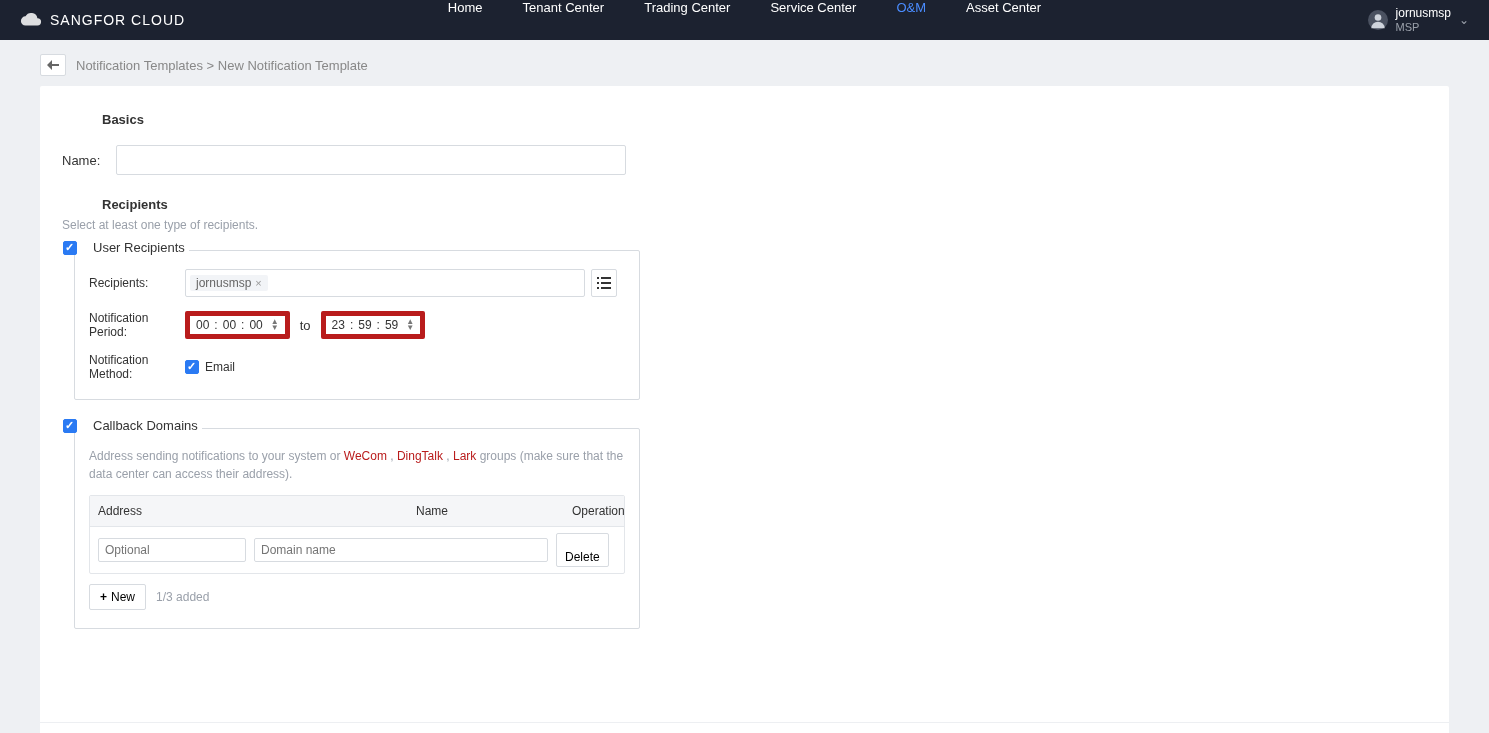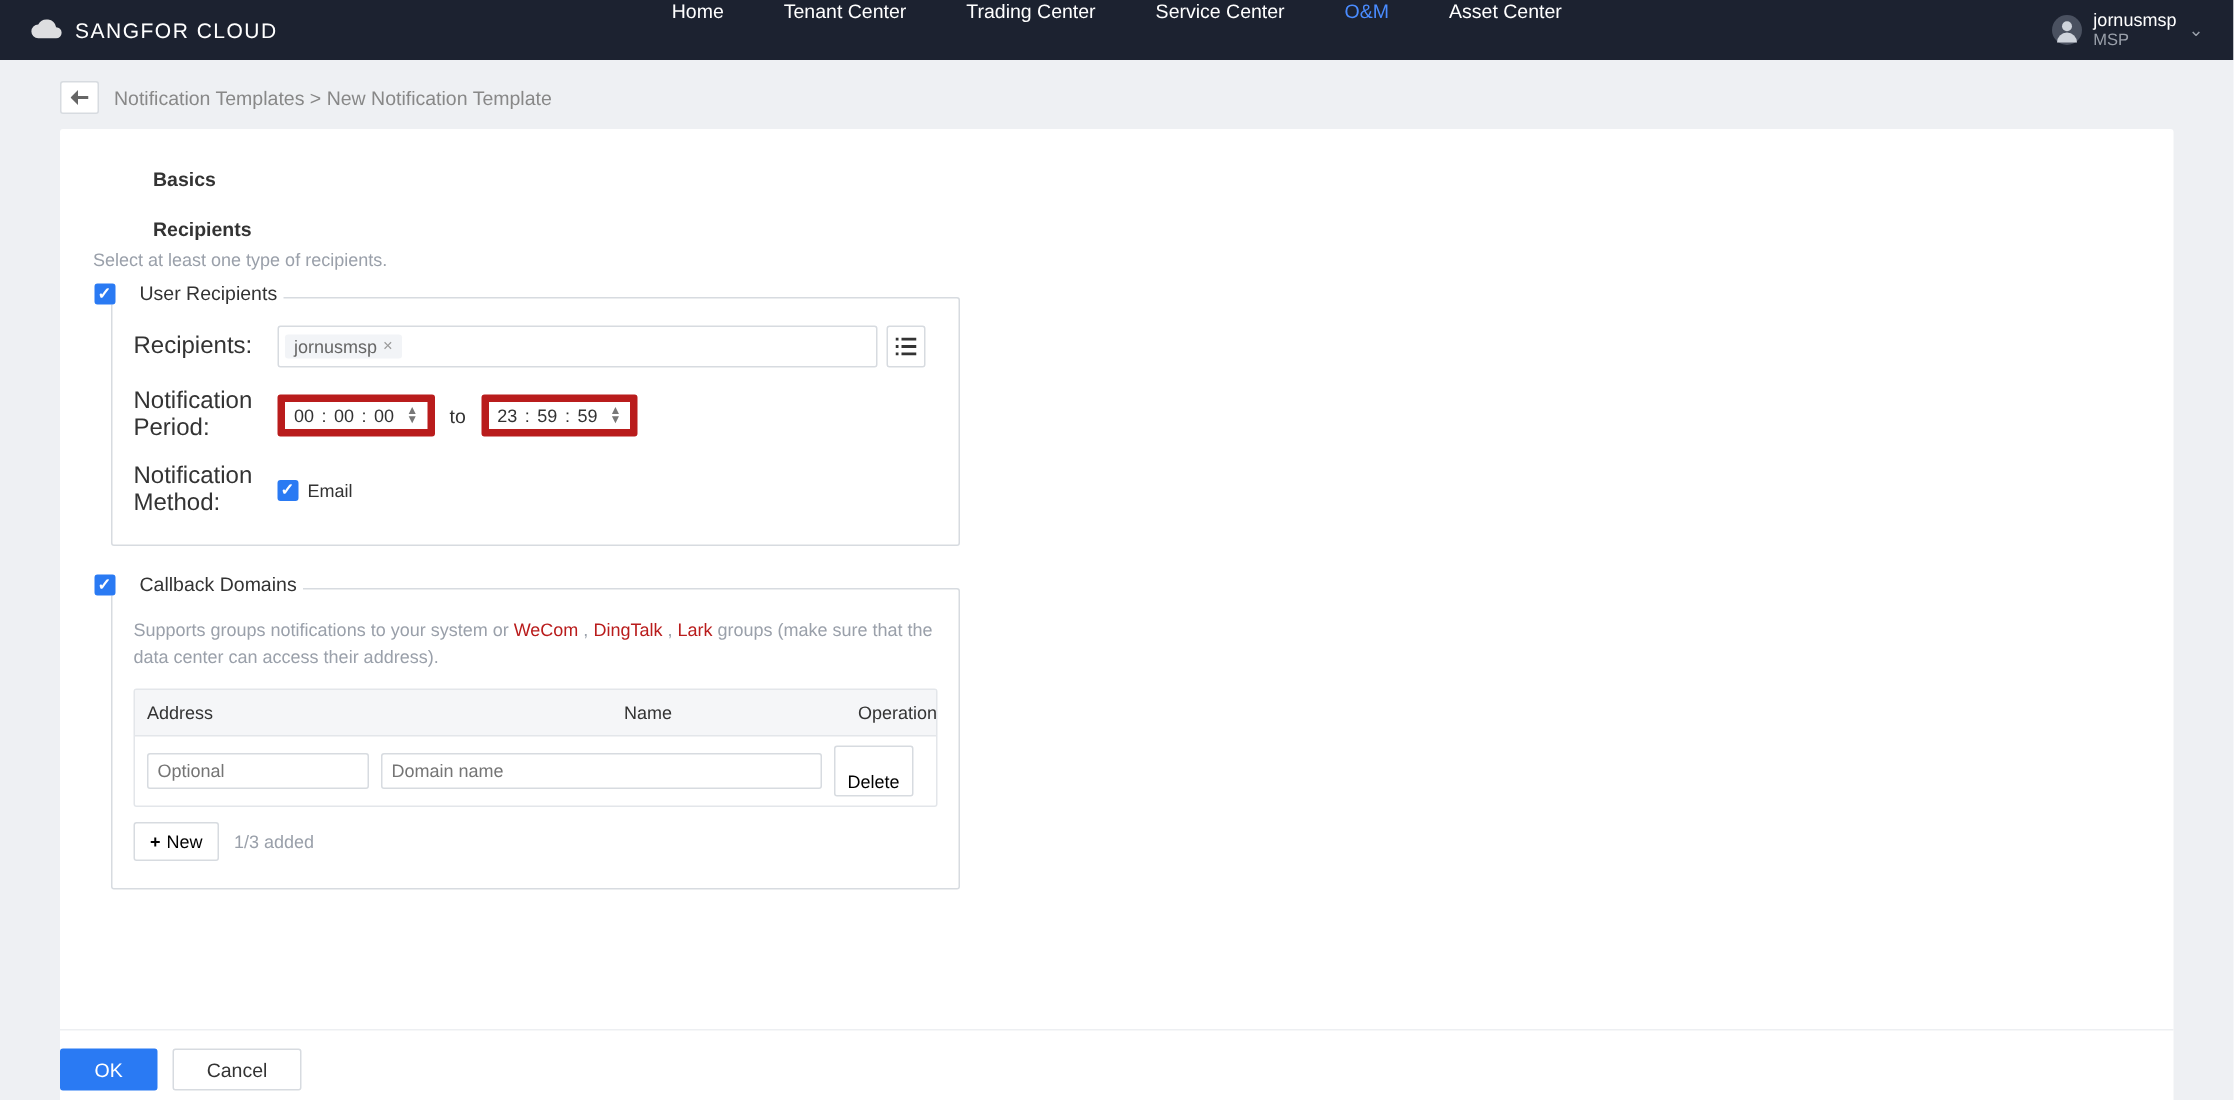--- a/index.html
+++ b/index.html
@@ -30,21 +30,21 @@
 .text-input{border:1px solid #d7dbe0;height:30px;padding:0 8px;border-radius:2px;font-size:13px;}
 .name-input{width:510px;}
 
 .recipients-sub{color:#9aa0aa;font-size:12px;margin-top:-12px;margin-bottom:18px;}
 
 .fieldset{border:1px solid #d7dbe0;border-radius:2px;padding:18px 14px 18px 14px;width:566px;position:relative;margin-bottom:28px;margin-left:12px;}
 .fieldset-legend{position:absolute;top:-11px;left:-12px;background:#fff;padding:0 4px 0 0;display:flex;align-items:center;gap:16px;font-size:13px;}
 .checkbox{appearance:none;width:14px;height:14px;border:1px solid #2a7af3;border-radius:2px;background:#2a7af3;position:relative;cursor:pointer;flex:none;}
 .checkbox:checked::after{content:"✓";color:#fff;font-size:11px;position:absolute;left:1px;top:-1px;font-weight:bold;}
 
-.fr-label{width:96px;font-size:16px;color:#333;flex:none;}
+.fr-label{width:96px;font-size:12px;color:#333;flex:none;}
 .inline-row{display:flex;align-items:center;margin-bottom:14px;}
 
 .tag-input{border:1px solid #d7dbe0;height:28px;border-radius:2px;display:flex;align-items:center;width:400px;padding:0 4px;position:relative;}
 .tag{background:#f2f4f7;border-radius:2px;padding:1px 6px;font-size:12px;color:#666;display:flex;align-items:center;gap:4px;}
 .tag .x{cursor:pointer;color:#999;font-size:11px;}
 .list-btn{width:26px;height:28px;border:1px solid #d7dbe0;border-radius:2px;margin-left:6px;display:flex;align-items:center;justify-content:center;cursor:pointer;}
 
 .time-box{border:5px solid #b91c1c;height:28px;border-radius:2px;display:flex;align-items:center;padding:0 6px;gap:4px;font-size:12px;color:#333;}
 .time-sep{margin:0 1px;}
 .spinner{display:flex;flex-direction:column;margin-left:4px;line-height:6px;font-size:8px;color:#777;}
@@ -115,20 +115,24 @@
     </div>
     <div class="breadcrumb">
       <a href="#">Notification Templates</a>
       <span>&gt;</span>
       <span>New Notification Template</span>
     </div>
   </div>
 
   <div class="panel">
     <div class="section-title">Basics</div>
+    <div class="form-row">
+      <div class="form-label">Name:</div>
+      <input class="text-input name-input" value="" style="">
+    </div>
 
     <div class="section-title">Recipients</div>
     <div class="recipients-sub">Select at least one type of recipients.</div>
 
     <div class="fieldset">
       <div class="fieldset-legend">
         <input type="checkbox" class="checkbox" checked="" style="">
         <span>User Recipients</span>
       </div>
       <div class="inline-row">
@@ -182,21 +186,21 @@
         <span style="margin-left:6px;font-size:12px;">Email</span>
       </div>
     </div>
 
     <div class="fieldset">
       <div class="fieldset-legend">
         <input type="checkbox" class="checkbox" checked="" style="">
         <span>Callback Domains</span>
       </div>
       <div class="help-text">
-        <span>Supports groups notifications to your system or </span>
+        <span>Address sending notifications to your system or </span>
         <a href="#">WeCom</a> ,
         <a href="#">DingTalk</a> ,
         <a href="#">Lark</a>
         <span> groups (make sure that the data center can access their address).</span>
       </div>
       <div class="table">
         <div class="thead">
           <div class="th col-addr">Address</div>
           <div class="th col-name">Name</div>
           <div class="th col-op">Operation</div>

